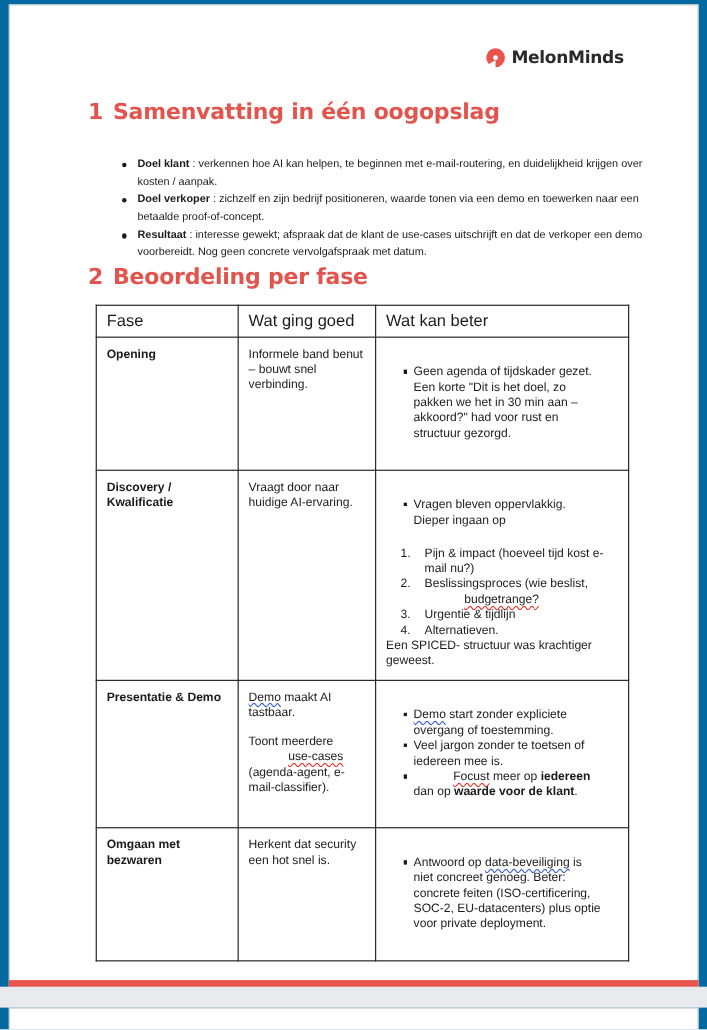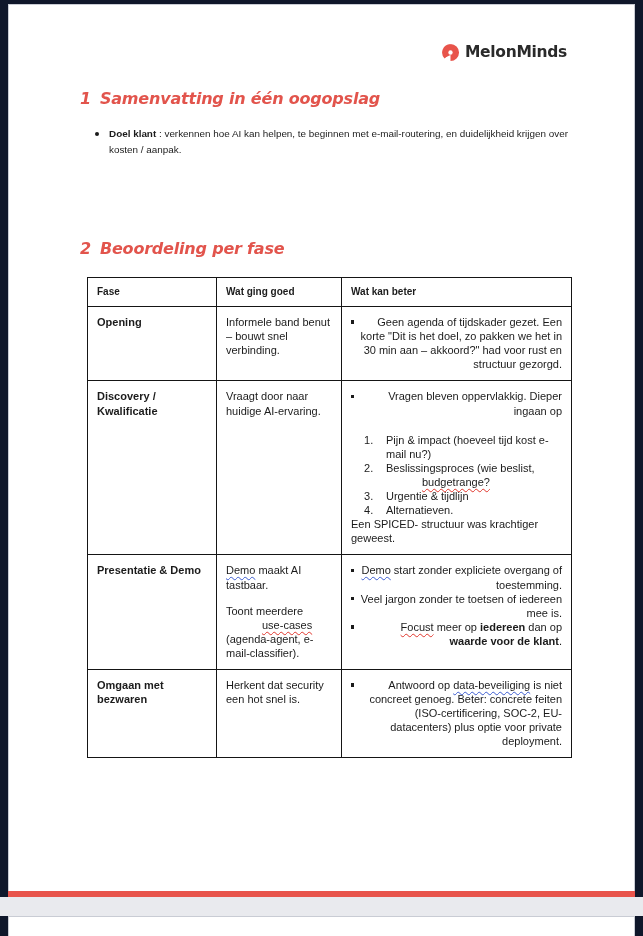--- a/index.html
+++ b/index.html
@@ -14,21 +14,21 @@
     overflow: hidden;
     font-family: "Liberation Sans", sans-serif;
     -webkit-font-smoothing: antialiased;
   }
 
   
   .viewport {
     position: relative;
     width: 643px;
     height: 936px;
-    background: #0f172a;
+    background: #0369a1;
   }
   .page {
     position: absolute;
     left: 8px;
     top: 4px;
     width: 627px;
     height: 893px;
     background: #ffffff;
     border: 1px solid #c9ccd4;
     box-sizing: border-box;
@@ -95,38 +95,37 @@
     color: #2a2a2a;
     line-height: 1;
     white-space: nowrap;
   }
 
   
   h1.section-h {
     position: absolute;
     margin: 0;
     font-family: "DejaVu Sans", sans-serif;
-    font-size: 16px;
+    font-size: 20px;
     font-weight: 700;
     color: #e2544c;
     letter-spacing: -0.2px;
     white-space: nowrap;
-    font-style: italic;
   }
   .h-num { margin-right: 9px; }
   #heading-1 { left: 71px; top: 84px; }
   #heading-2 { left: 71px; top: 234px; }
 
   
   ul.summary {
     position: absolute;
     left: 78px;
     top: 121px;
     width: 484px;
-    margin: 0;
+    margin: 16px;
     padding: 0 0 0 22px;
     list-style: none;
   }
   ul.summary > li {
     position: relative;
     font-family: "Liberation Sans", sans-serif;
     font-size: 9.9px;
     line-height: 15.6px;
     color: #1b1b1b;
     margin: 0 0 1px 0;
@@ -158,42 +157,41 @@
     border: 1px solid #151515;
     vertical-align: top;
     padding: 8px 9px 9px 9px;
     font-family: "Liberation Sans", sans-serif;
     font-size: 11px;
     line-height: 14.1px;
     color: #1b1b1b;
     text-align: left;
   }
   table.eval th {
-    font-weight: 700;
-    font-size: 10px;
+    font-weight: 400;
+    font-size: 15px;
     padding-top: 7px;
     padding-bottom: 7px;
   }
   table.eval td.phase {
     font-weight: 700;
   }
   col.c1 { width: 129px; }
   col.c2 { width: 125px; }
   col.c3 { width: 230px; }
 
   
   .cell-block { margin: 0; }
   .cell-block + .cell-block { margin-top: 12px; }
 
   
   ul.sq {
-    margin: 0;
+    margin: 16px;
     padding: 0;
     list-style: none;
-    text-align: right;
   }
   ul.sq > li {
     position: relative;
     padding-left: 9px;
     margin: 0;
   }
   ul.sq > li::before {
     content: "";
     position: absolute;
     left: 0;
@@ -254,20 +252,22 @@
         </svg>
         <span class="logo-text">MelonMinds</span>
       </div>
 
       <h1 class="section-h" id="heading-1">
         <span class="h-num">1</span><span>Samenvatting in één oogopslag</span>
       </h1>
 
       <ul class="summary">
         <li><span class="b">Doel klant</span><span> : </span><span>verkennen hoe AI kan helpen, te beginnen met e-mail-routering, en duidelijkheid krijgen over kosten / aanpak.</span></li>
+        <li><span class="b">Doel verkoper</span><span> : </span><span>zichzelf en zijn bedrijf positioneren, waarde tonen via een demo en toewerken naar een betaalde proof-of-concept.</span></li>
+        <li><span class="b">Resultaat</span><span> : </span><span>interesse gewekt; afspraak dat de klant de use-cases uitschrijft en dat de verkoper een demo voorbereidt. Nog geen concrete vervolgafspraak met datum.</span></li>
       </ul>
 
       <h1 class="section-h" id="heading-2">
         <span class="h-num">2</span><span>Beoordeling per fase</span>
       </h1>
 
       <table class="eval">
         <colgroup>
           <col class="c1">
             <col class="c2">

